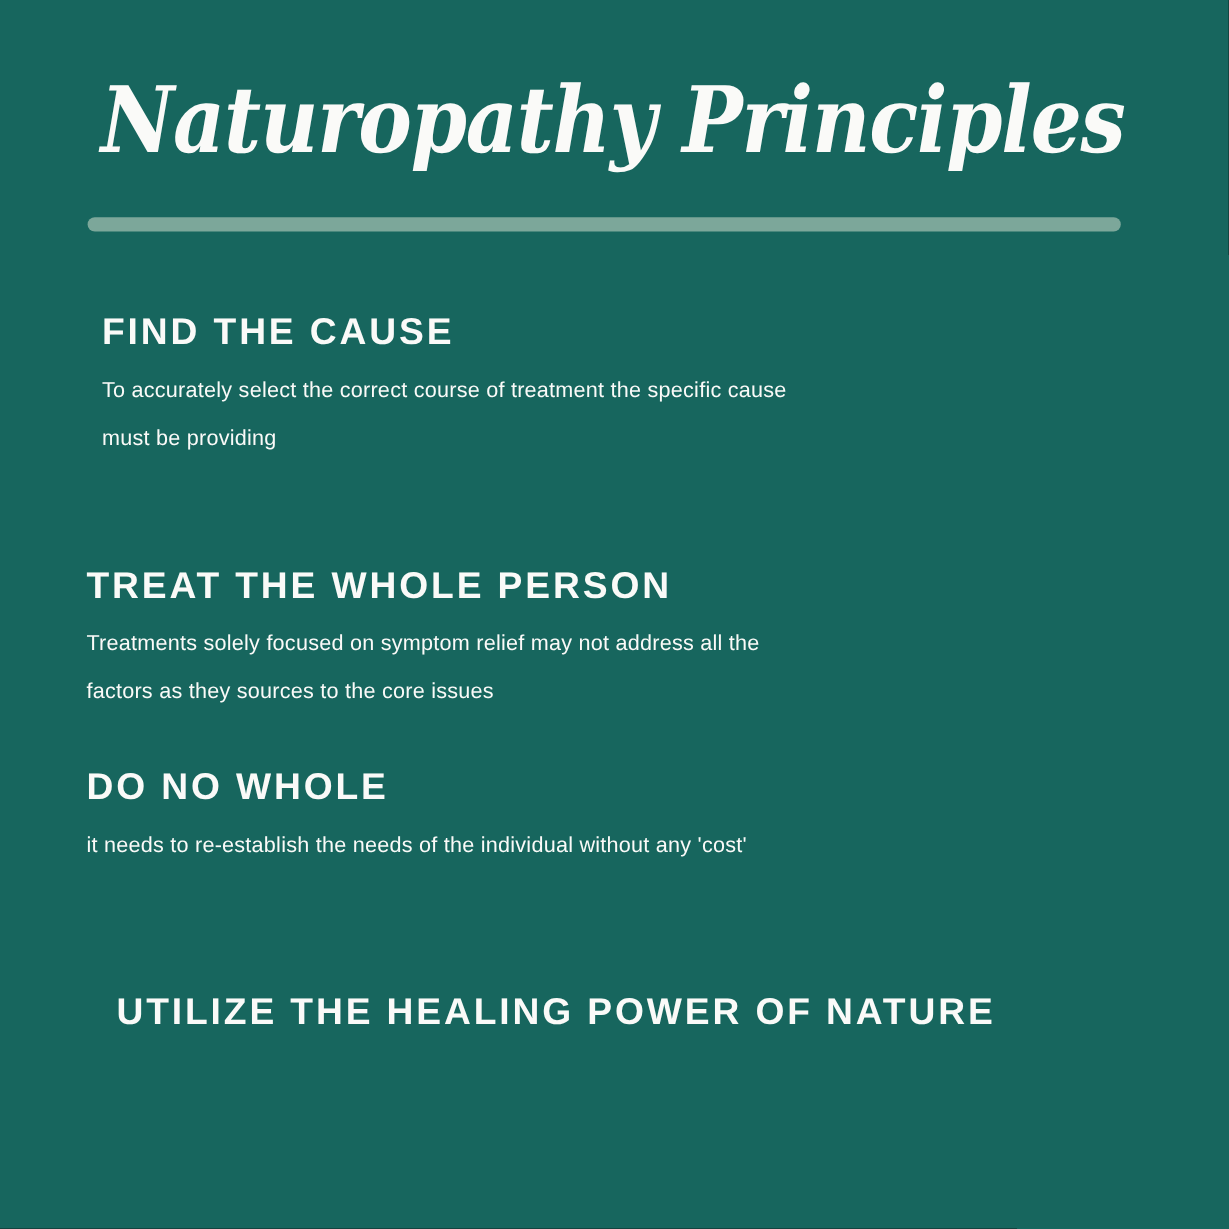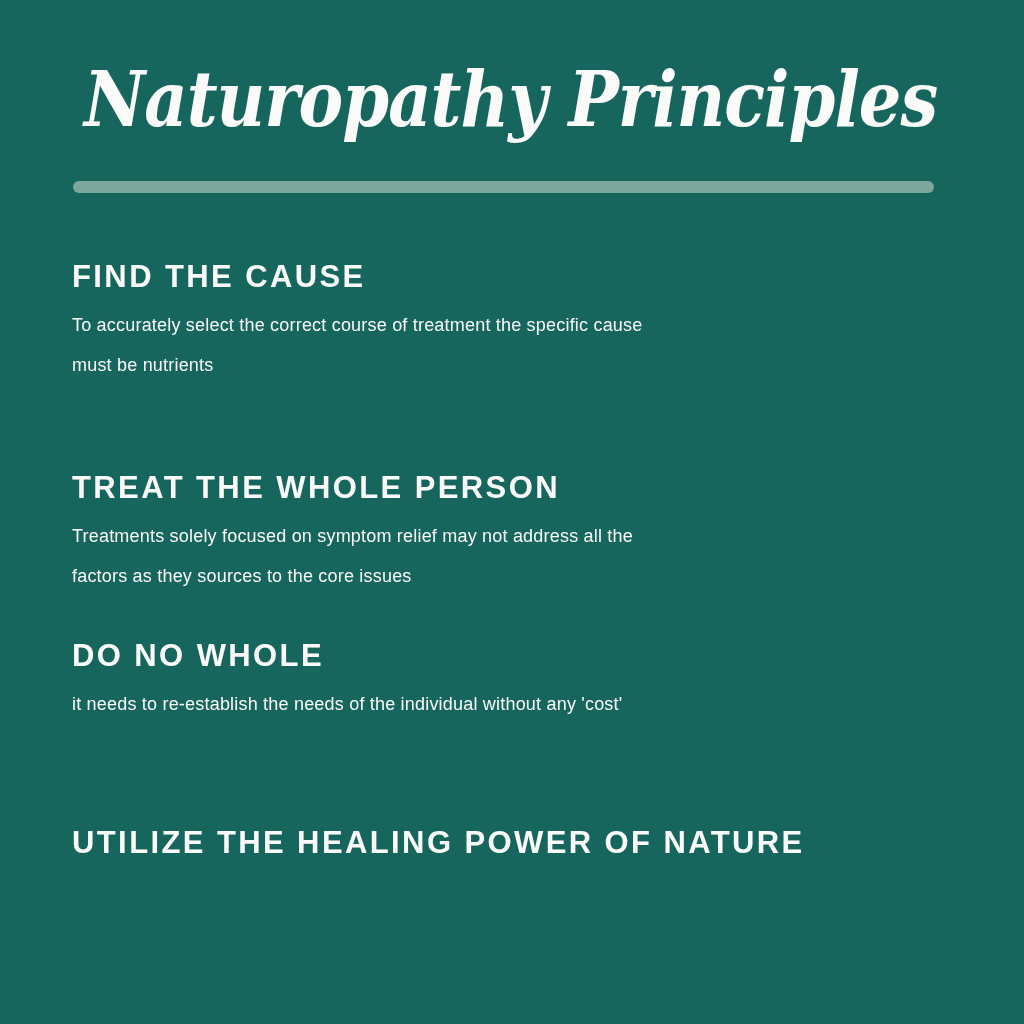--- a/index.html
+++ b/index.html
@@ -54,39 +54,39 @@
     margin-bottom: 12px;
     white-space: nowrap;
   }
   .section-body {
     font-size: 18px;
     line-height: 40px;
     letter-spacing: 0.2px;
     font-weight: 400;
   }
   .body-line { white-space: nowrap; }
-  .s1 { top: 261px; }
+  .s1 { top: 261px; margin-left: 13px; }
   .s2 { top: 472px; }
   .s3 { top: 640px; }
-  .s4 { top: 827px; }
+  .s4 { top: 827px; margin-left: 25px; }
 </style>
 </head>
 <body>
 
 <div class="canvas">
 
   <h1 class="title">Naturopathy Principles</h1>
 
   <div class="divider"></div>
 
   <section class="section s1">
     <h2 class="section-heading">FIND THE CAUSE</h2>
     <div class="section-body">
       <div class="body-line">To accurately select the correct course of treatment the specific cause</div>
-      <div class="body-line">must be nutrients</div>
+      <div class="body-line">must be providing</div>
     </div>
   </section>
 
   <section class="section s2">
     <h2 class="section-heading">TREAT THE WHOLE PERSON</h2>
     <div class="section-body">
       <div class="body-line">Treatments solely focused on symptom relief may not address all the</div>
       <div class="body-line">factors as they sources to the core issues</div>
     </div>
   </section>

